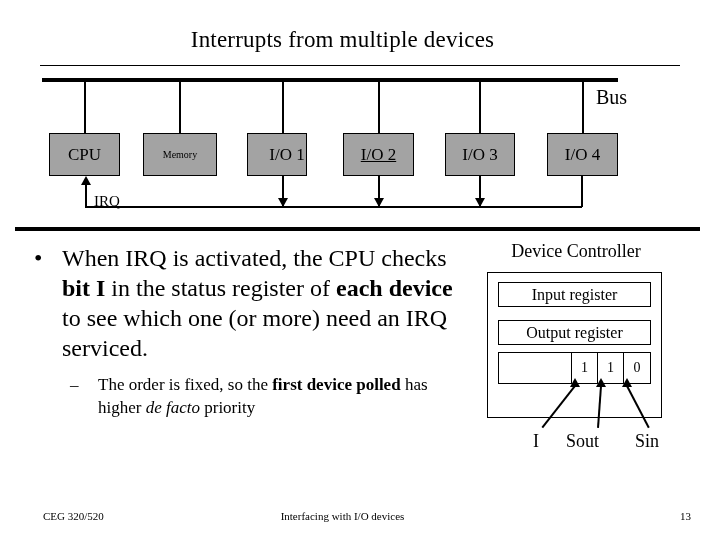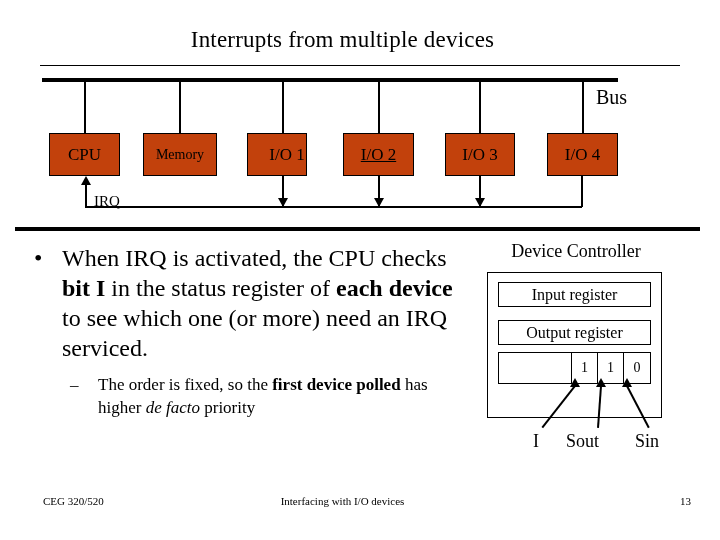--- a/index.html
+++ b/index.html
@@ -41,32 +41,32 @@
     font-size: 20px;
     white-space: nowrap;
   }
   .bus-drop {
     width: 2px; background: #000;
     top: 82px; height: 51px;
   }
   .dev-box {
     top: 133px; height: 43px;
     border: 1.6px solid #000;
-    background: #c2410c;
+    background: #a3a3a3;
     display: flex;
     align-items: center;
     justify-content: center;
     box-sizing: border-box;
   }
   .dev-label {
     font-size: 17px;
     white-space: nowrap;
     line-height: 1;
   }
-  .dev-label.small { font-size: 14px; }
+  .dev-label.small { font-size: 10px; }
 
   
   #irq-line {
     left: 85px; top: 206px; width: 497px; height: 2.2px;
     background: #000;
   }
   .irq-drop {
     width: 2.2px; background: #000;
     top: 176px; height: 31px;
   }
@@ -188,21 +188,21 @@
     left: 487px; top: 431px; width: 190px;
     font-size: 18px;
     white-space: nowrap;
   }
   #dc-pin-labels span { position: absolute; }
   #dc-lbl-i    { left: 46px; }
   #dc-lbl-sout { left: 79px; }
   #dc-lbl-sin  { left: 148px; }
 
   
-  #footer { left: 0; top: 495px; width: 720px; height: 20px; }
+  #footer { left: 0; top: 510px; width: 720px; height: 20px; }
   #footer-left   { left: 43px;  top: 0; font-size: 11px; }
   #footer-center { left: 0; top: 0; width: 685px; text-align: center; font-size: 11px; }
   #footer-right  { left: 680px; top: 0; font-size: 11px; }
 </style>
 </head>
 <body>
 
 <div class="abs" id="slide-title">Interrupts from multiple devices</div>
 <div class="abs" id="title-rule"></div>
 

